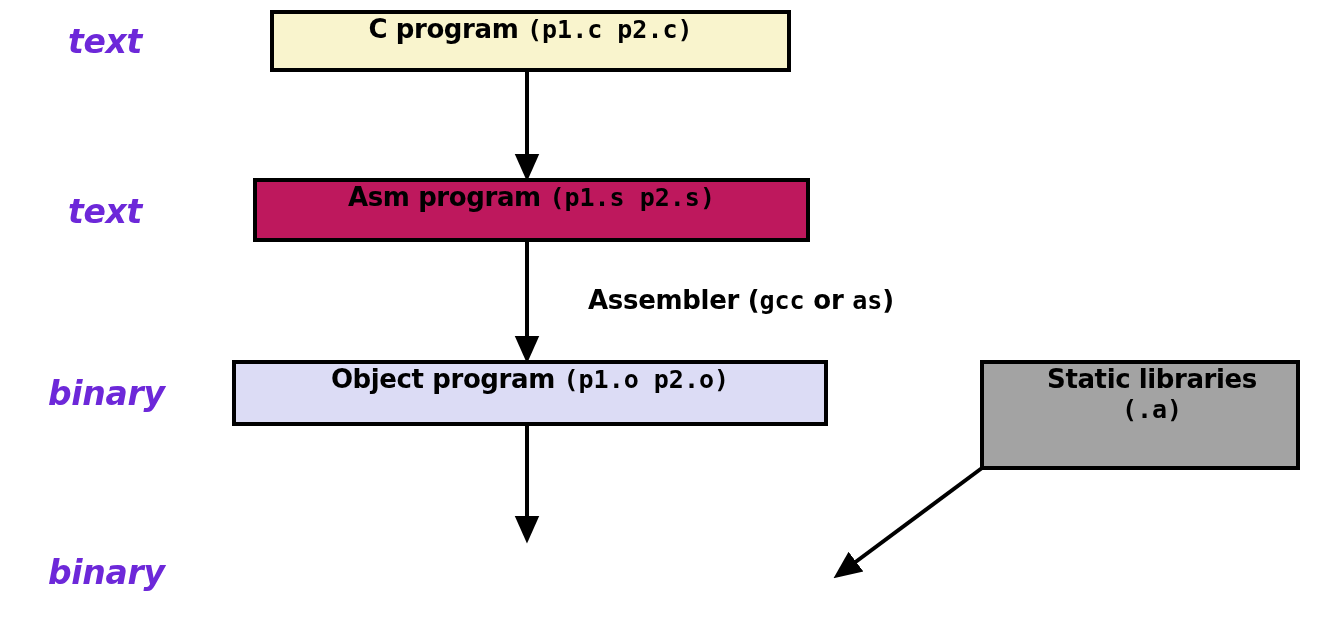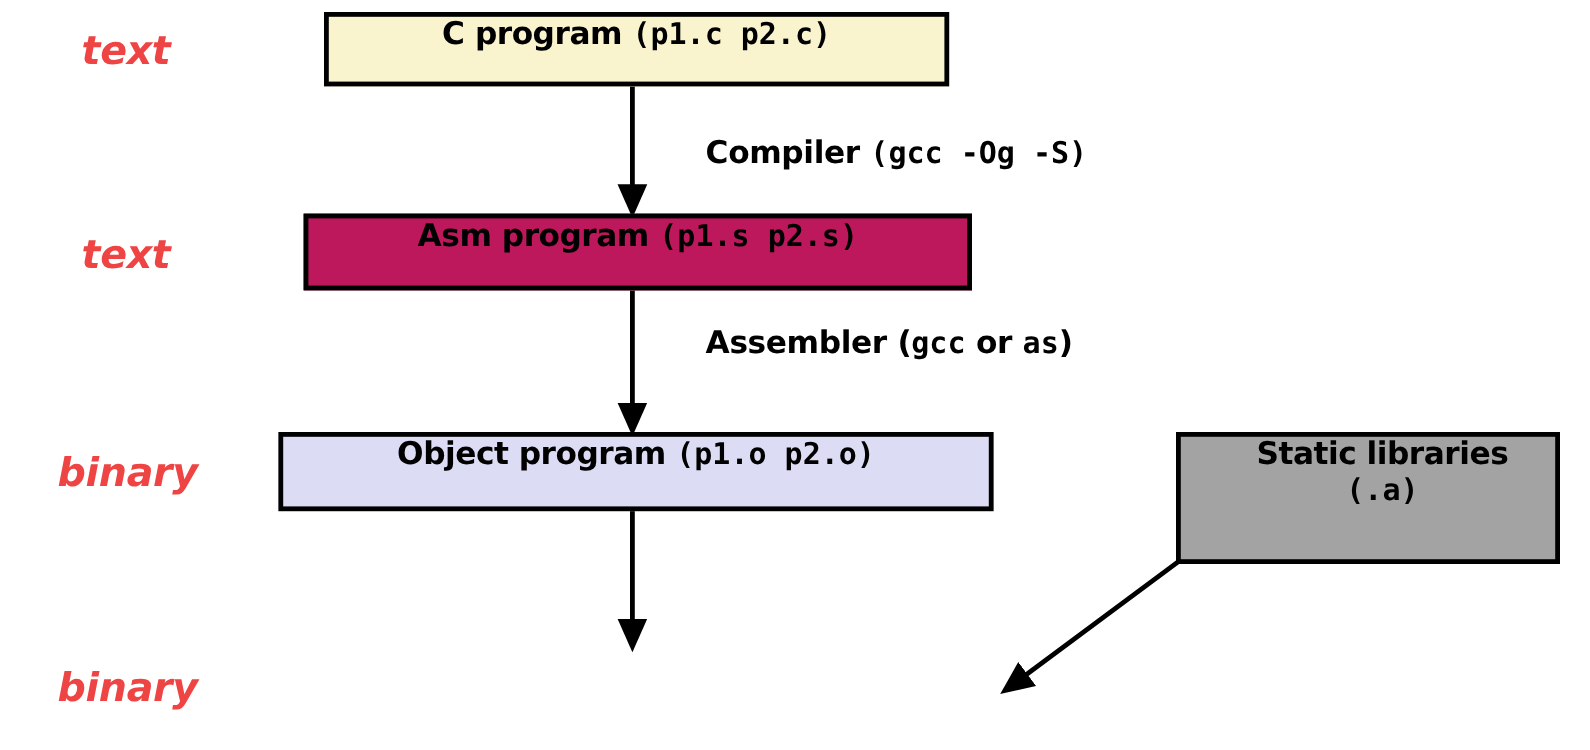--- a/index.html
+++ b/index.html
@@ -16,21 +16,21 @@
     height: 625px;
     background: #ffffff;
     overflow: hidden;
   }
   .stage-label {
     position: absolute;
     font-family: "DejaVu Sans", sans-serif;
     font-weight: bold;
     font-style: italic;
     font-size: 33px;
-    color: #ef4444;
+    color: #6d28d9;
     white-space: nowrap;
     letter-spacing: -0.3px;
   }
   .node-box {
     position: absolute;
     box-sizing: border-box;
     border: 4px solid #000000;
     display: flex;
     flex-direction: column;
     align-items: center;
@@ -97,33 +97,29 @@
   <div class="stage-label" style="left:48px; top:374px;">binary</div>
   <div class="stage-label" style="left:48px; top:553px;">binary</div>
 
   <div class="node-box" style="left:270px; top:10px; width:521px; height:62px; background:#f9f4cd;">
     <div class="node-text">
       <span>C program</span>
       <span class="mono">(p1.c p2.c)</span>
     </div>
   </div>
 
-  <div class="edge-label" style="left:588px; top:113px;">
-    <span>Compiler</span>
-    <span class="mono">(gcc -Og -S)</span>
-  </div>
 
   <div class="node-box" style="left:253px; top:178px; width:557px; height:64px; background:#be185d;">
     <div class="node-text">
       <span>Asm program</span>
       <span class="mono">(p1.s p2.s)</span>
     </div>
   </div>
 
-  <div class="edge-label" style="left:588px; top:271px;">
+  <div class="edge-label" style="left:588px; top:285px;">
     <span>Assembler (</span><span class="mono">gcc</span><span> or </span><span class="mono">as</span><span>)</span>
   </div>
 
   <div class="node-box" style="left:232px; top:360px; width:596px; height:66px; background:#dcdcf5;">
     <div class="node-text">
       <span>Object program</span>
       <span class="mono">(p1.o p2.o)</span>
     </div>
   </div>
 

